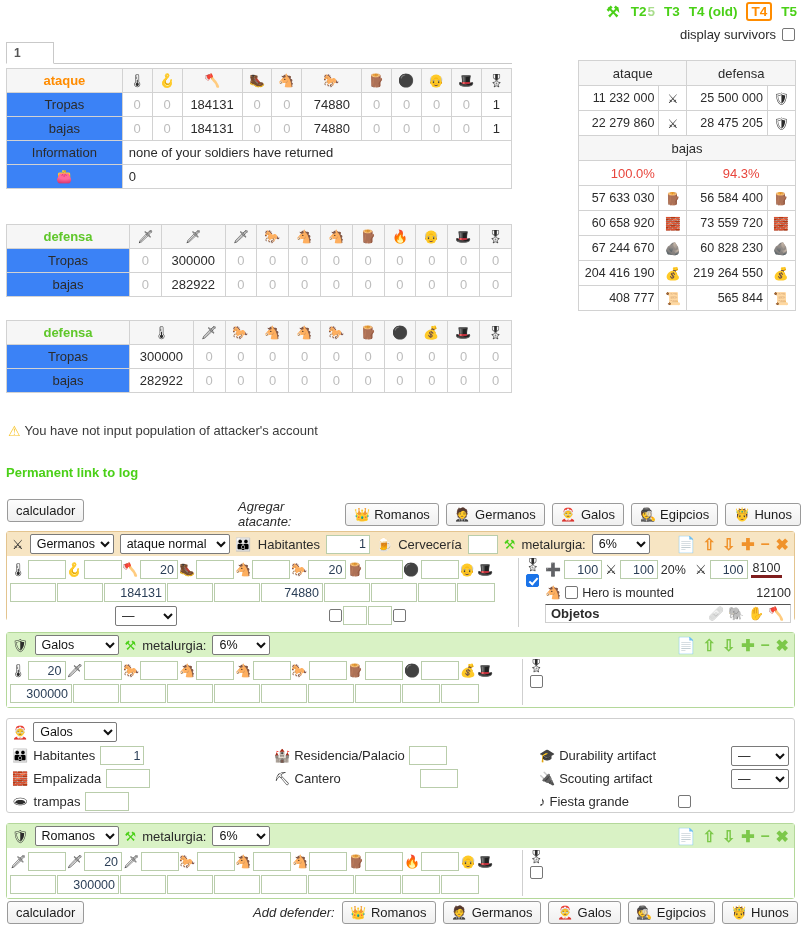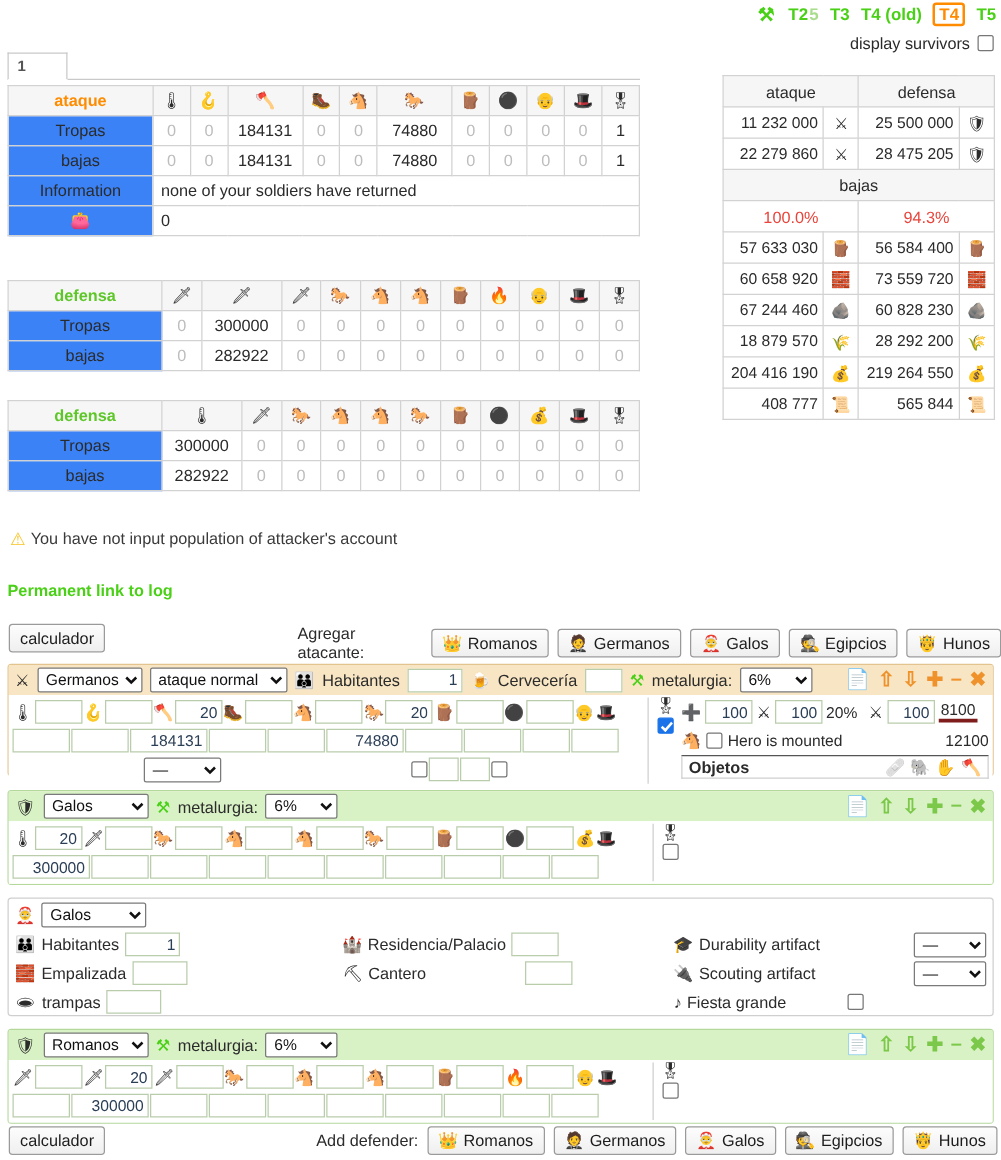--- a/index.html
+++ b/index.html
@@ -98,21 +98,21 @@
   }
 
   
   .btn {
     border: 1px solid #9a9a9a; border-radius: 3px;
     background: linear-gradient(#fdfdfd,#efefef);
     font-size: 13px; padding: 3px 8px; color: #1c1c1c;
     display: inline-flex; align-items: center; gap: 4px; cursor: pointer;
   }
   .rowbtns { position: absolute; display: flex; align-items: center; gap: 7px; }
-  .rowlabel { font-size: 13px; color: #2b2b2b; }
+  .rowlabel { font-size: 13px; color: #2b2b2b; font-style: italic; }
 
   
   .panel { position: absolute; border: 1px solid #cfcfcf; border-radius: 3px; }
   .panel.atk { border-color: #e3c48f; }
   .panel.def { border-color: #b4d89a; }
   .pbar {
     height: 24px; display: flex; align-items: center; gap: 6px;
     padding: 0 5px; font-size: 13px;
   }
   .pbar.atk { background: #f7e5c3; }
@@ -355,30 +355,24 @@
       <td class="num">56 584 400</td>
       <td class="ic2">🪵</td>
     </tr>
     <tr>
       <td class="num">60 658 920</td>
       <td class="ic2">🧱</td>
       <td class="num">73 559 720</td>
       <td class="ic2">🧱</td>
     </tr>
     <tr>
-      <td class="num">67 244 460</td>
+      <td class="num">67 244 670</td>
       <td class="ic2">🪨</td>
       <td class="num">60 828 230</td>
       <td class="ic2">🪨</td>
-    </tr>
-    <tr>
-      <td class="num">18 879 570</td>
-      <td class="ic2">🌾</td>
-      <td class="num">28 292 200</td>
-      <td class="ic2">🌾</td>
     </tr>
     <tr>
       <td class="num">204 416 190</td>
       <td class="ic2">💰</td>
       <td class="num">219 264 550</td>
       <td class="ic2">💰</td>
     </tr>
     <tr>
       <td class="num">408 777</td>
       <td class="ic2">📜</td>

